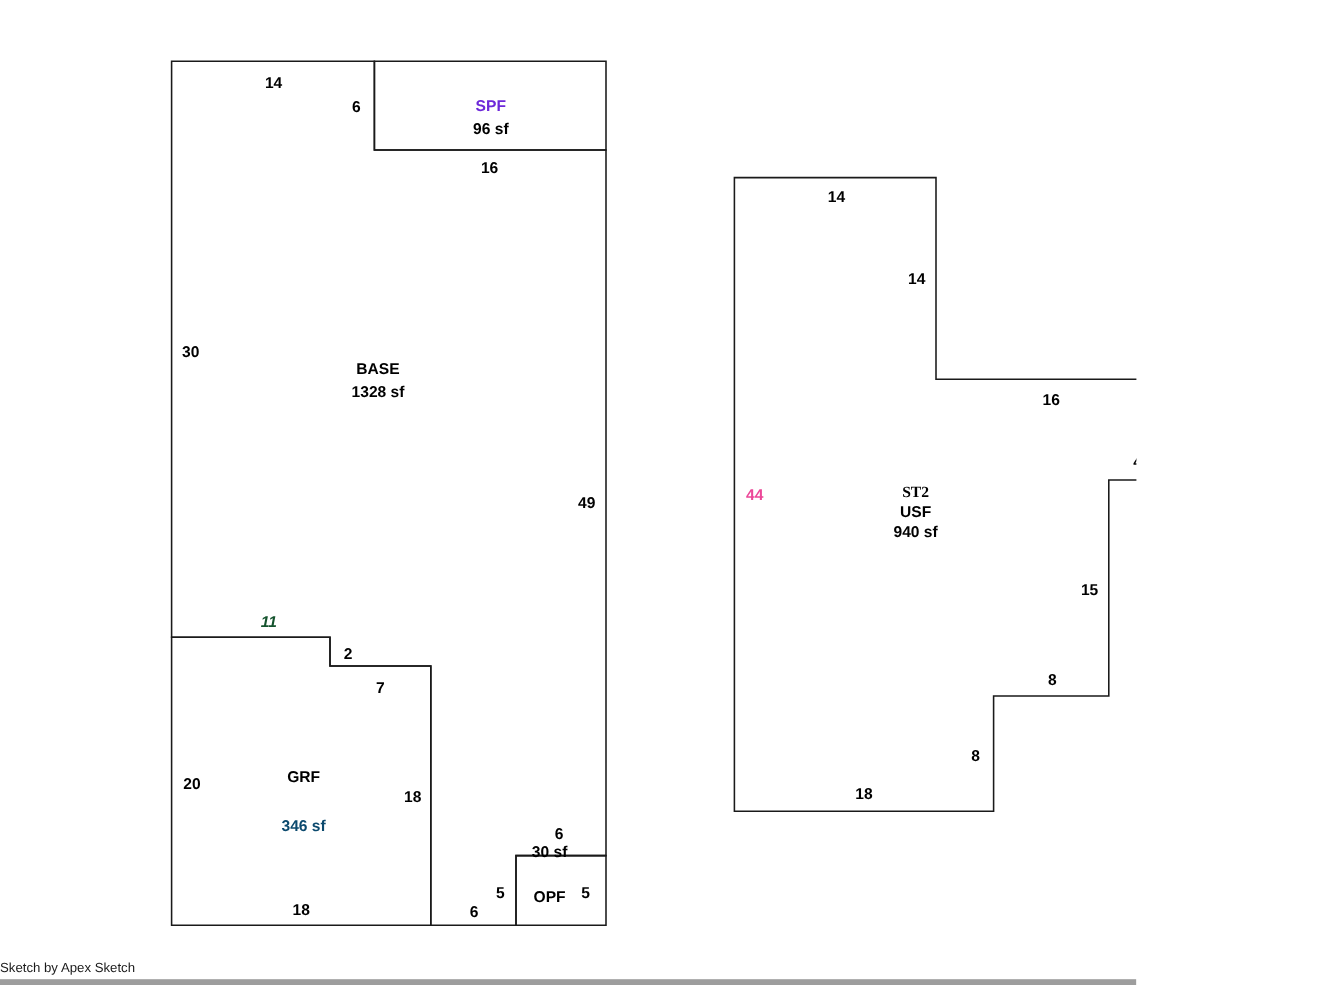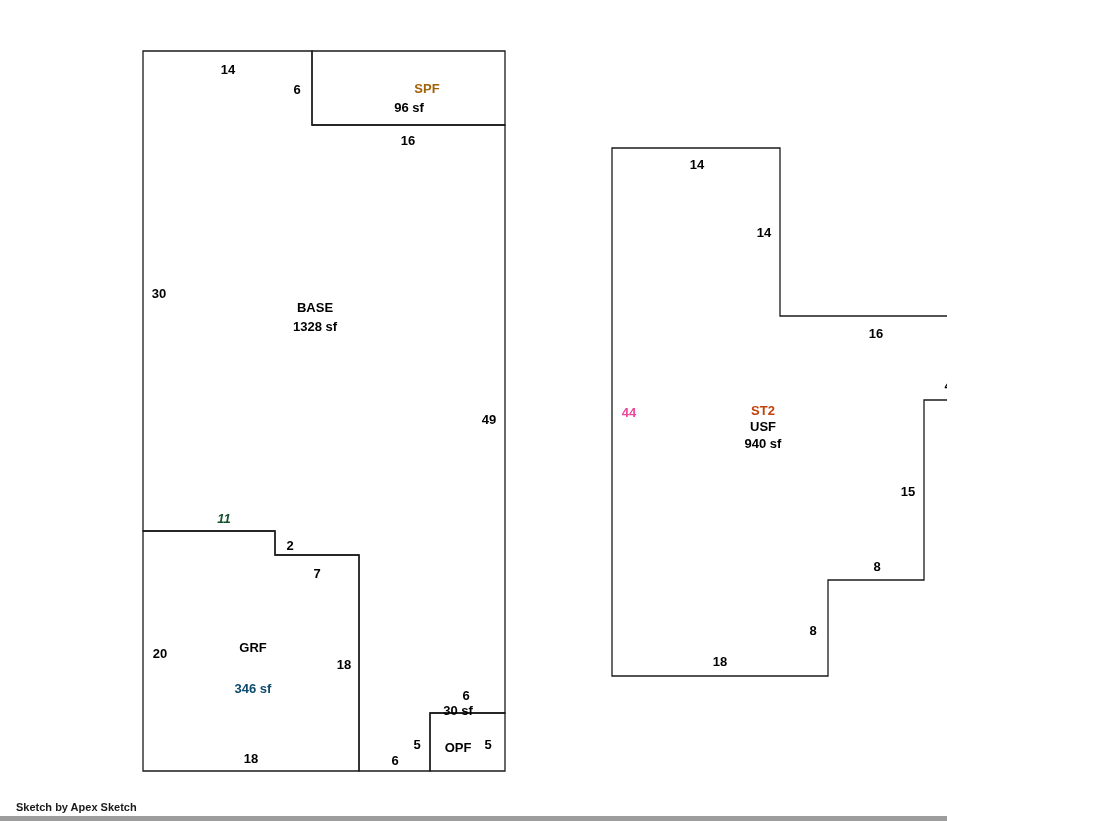--- a/index.html
+++ b/index.html
@@ -24,24 +24,24 @@
     position: absolute;
     transform: translate(-50%, -50%);
     font-size: 13px;
     font-weight: bold;
     color: #000000;
     white-space: nowrap;
     line-height: 1;
   }
   .credit {
     position: absolute;
-    left: 16px;
+    left: 0;
     bottom: 8px;
     font-size: 11px;
-    font-weight: bold;
+    font-weight: normal;
     color: #1a1a1a;
   }
   .footer-bar {
     position: absolute;
     left: 0;
     bottom: 0;
     width: 100%;
     height: 5px;
   }
 </style>
@@ -52,21 +52,21 @@
   <svg id="sketch-svg" width="1119" height="821" viewBox="0 0 1119 821">
       <polygon points="143,51 312,51 312,125 505,125 505,713 430,713 430,771 359,771 359,555 275,555 275,531 143,531" fill="none" stroke="#1a1a1a" stroke-width="1.3"></polygon>
       <polygon points="312,51 505,51 505,125 312,125" fill="none" stroke="#1a1a1a" stroke-width="1.3"></polygon>
       <polygon points="143,531 275,531 275,555 359,555 359,771 143,771" fill="none" stroke="#1a1a1a" stroke-width="1.3"></polygon>
       <polygon points="430,713 505,713 505,771 430,771" fill="none" stroke="#1a1a1a" stroke-width="1.3"></polygon>
       <polygon points="612,148 780,148 780,316 972,316 972,400 924,400 924,580 828,580 828,676 612,676" fill="none" stroke="#1a1a1a" stroke-width="1.3"></polygon>
     </svg>
   <div id="labels-layer">
       <div class="lbl" style="left: 228px; top: 69px; color: rgb(0, 0, 0);">14</div>
       <div class="lbl" style="left: 297px; top: 89px; color: rgb(0, 0, 0);">6</div>
-      <div class="lbl" style="left: 427px; top: 88px; color: #a16207;">SPF</div>
+      <div class="lbl" style="left: 409px; top: 88px; color: #6d28d9;">SPF</div>
       <div class="lbl" style="left: 409px; top: 107px; color: rgb(0, 0, 0);">96 sf</div>
       <div class="lbl" style="left: 408px; top: 140px; color: rgb(0, 0, 0);">16</div>
       <div class="lbl" style="left: 159px; top: 293px; color: rgb(0, 0, 0);">30</div>
       <div class="lbl" style="left: 315px; top: 307px; color: rgb(0, 0, 0);">BASE</div>
       <div class="lbl" style="left: 315px; top: 326px; color: rgb(0, 0, 0);">1328 sf</div>
       <div class="lbl" style="left: 489px; top: 419px; color: rgb(0, 0, 0);">49</div>
       <div class="lbl" style="left: 224px; top: 518px; color: #14532d; font-style: italic;">11</div>
       <div class="lbl" style="left: 290px; top: 545px; color: rgb(0, 0, 0);">2</div>
       <div class="lbl" style="left: 317px; top: 573px; color: rgb(0, 0, 0);">7</div>
       <div class="lbl" style="left: 160px; top: 653px; color: rgb(0, 0, 0);">20</div>
@@ -79,21 +79,21 @@
       <div class="lbl" style="left: 458px; top: 710px; color: rgb(0, 0, 0);">30 sf</div>
       <div class="lbl" style="left: 488px; top: 744px; color: rgb(0, 0, 0);">5</div>
       <div class="lbl" style="left: 395px; top: 760px; color: rgb(0, 0, 0);">6</div>
       <div class="lbl" style="left: 251px; top: 758px; color: rgb(0, 0, 0);">18</div>
       <div class="lbl" style="left: 697px; top: 164px; color: rgb(0, 0, 0);">14</div>
       <div class="lbl" style="left: 764px; top: 232px; color: rgb(0, 0, 0);">14</div>
       <div class="lbl" style="left: 876px; top: 333px; color: rgb(0, 0, 0);">16</div>
       <div class="lbl" style="left: 956px; top: 358px; color: rgb(0, 0, 0);">7</div>
       <div class="lbl" style="left: 948px; top: 385px; color: rgb(0, 0, 0);">4</div>
       <div class="lbl" style="left: 629px; top: 412px; color: #ec4899;">44</div>
-      <div class="lbl" style="left: 763px; top: 410px; color: #c2410c;">ST2</div>
+      <div class="lbl" style="left: 763px; top: 410px; color: #000000; font-family: Liberation Serif, serif;">ST2</div>
       <div class="lbl" style="left: 763px; top: 426px; color: rgb(0, 0, 0);">USF</div>
       <div class="lbl" style="left: 763px; top: 443px; color: rgb(0, 0, 0);">940 sf</div>
       <div class="lbl" style="left: 908px; top: 491px; color: rgb(0, 0, 0); text-align: center;">15</div>
       <div class="lbl" style="left: 877px; top: 566px; color: rgb(0, 0, 0);">8</div>
       <div class="lbl" style="left: 813px; top: 630px; color: rgb(0, 0, 0);">8</div>
       <div class="lbl" style="left: 720px; top: 661px; color: rgb(0, 0, 0);">18</div>
     </div>
   <span class="credit">Sketch by Apex Sketch</span>
   <div class="footer-bar" style="background: rgb(157, 157, 157);"></div>
 </div>

